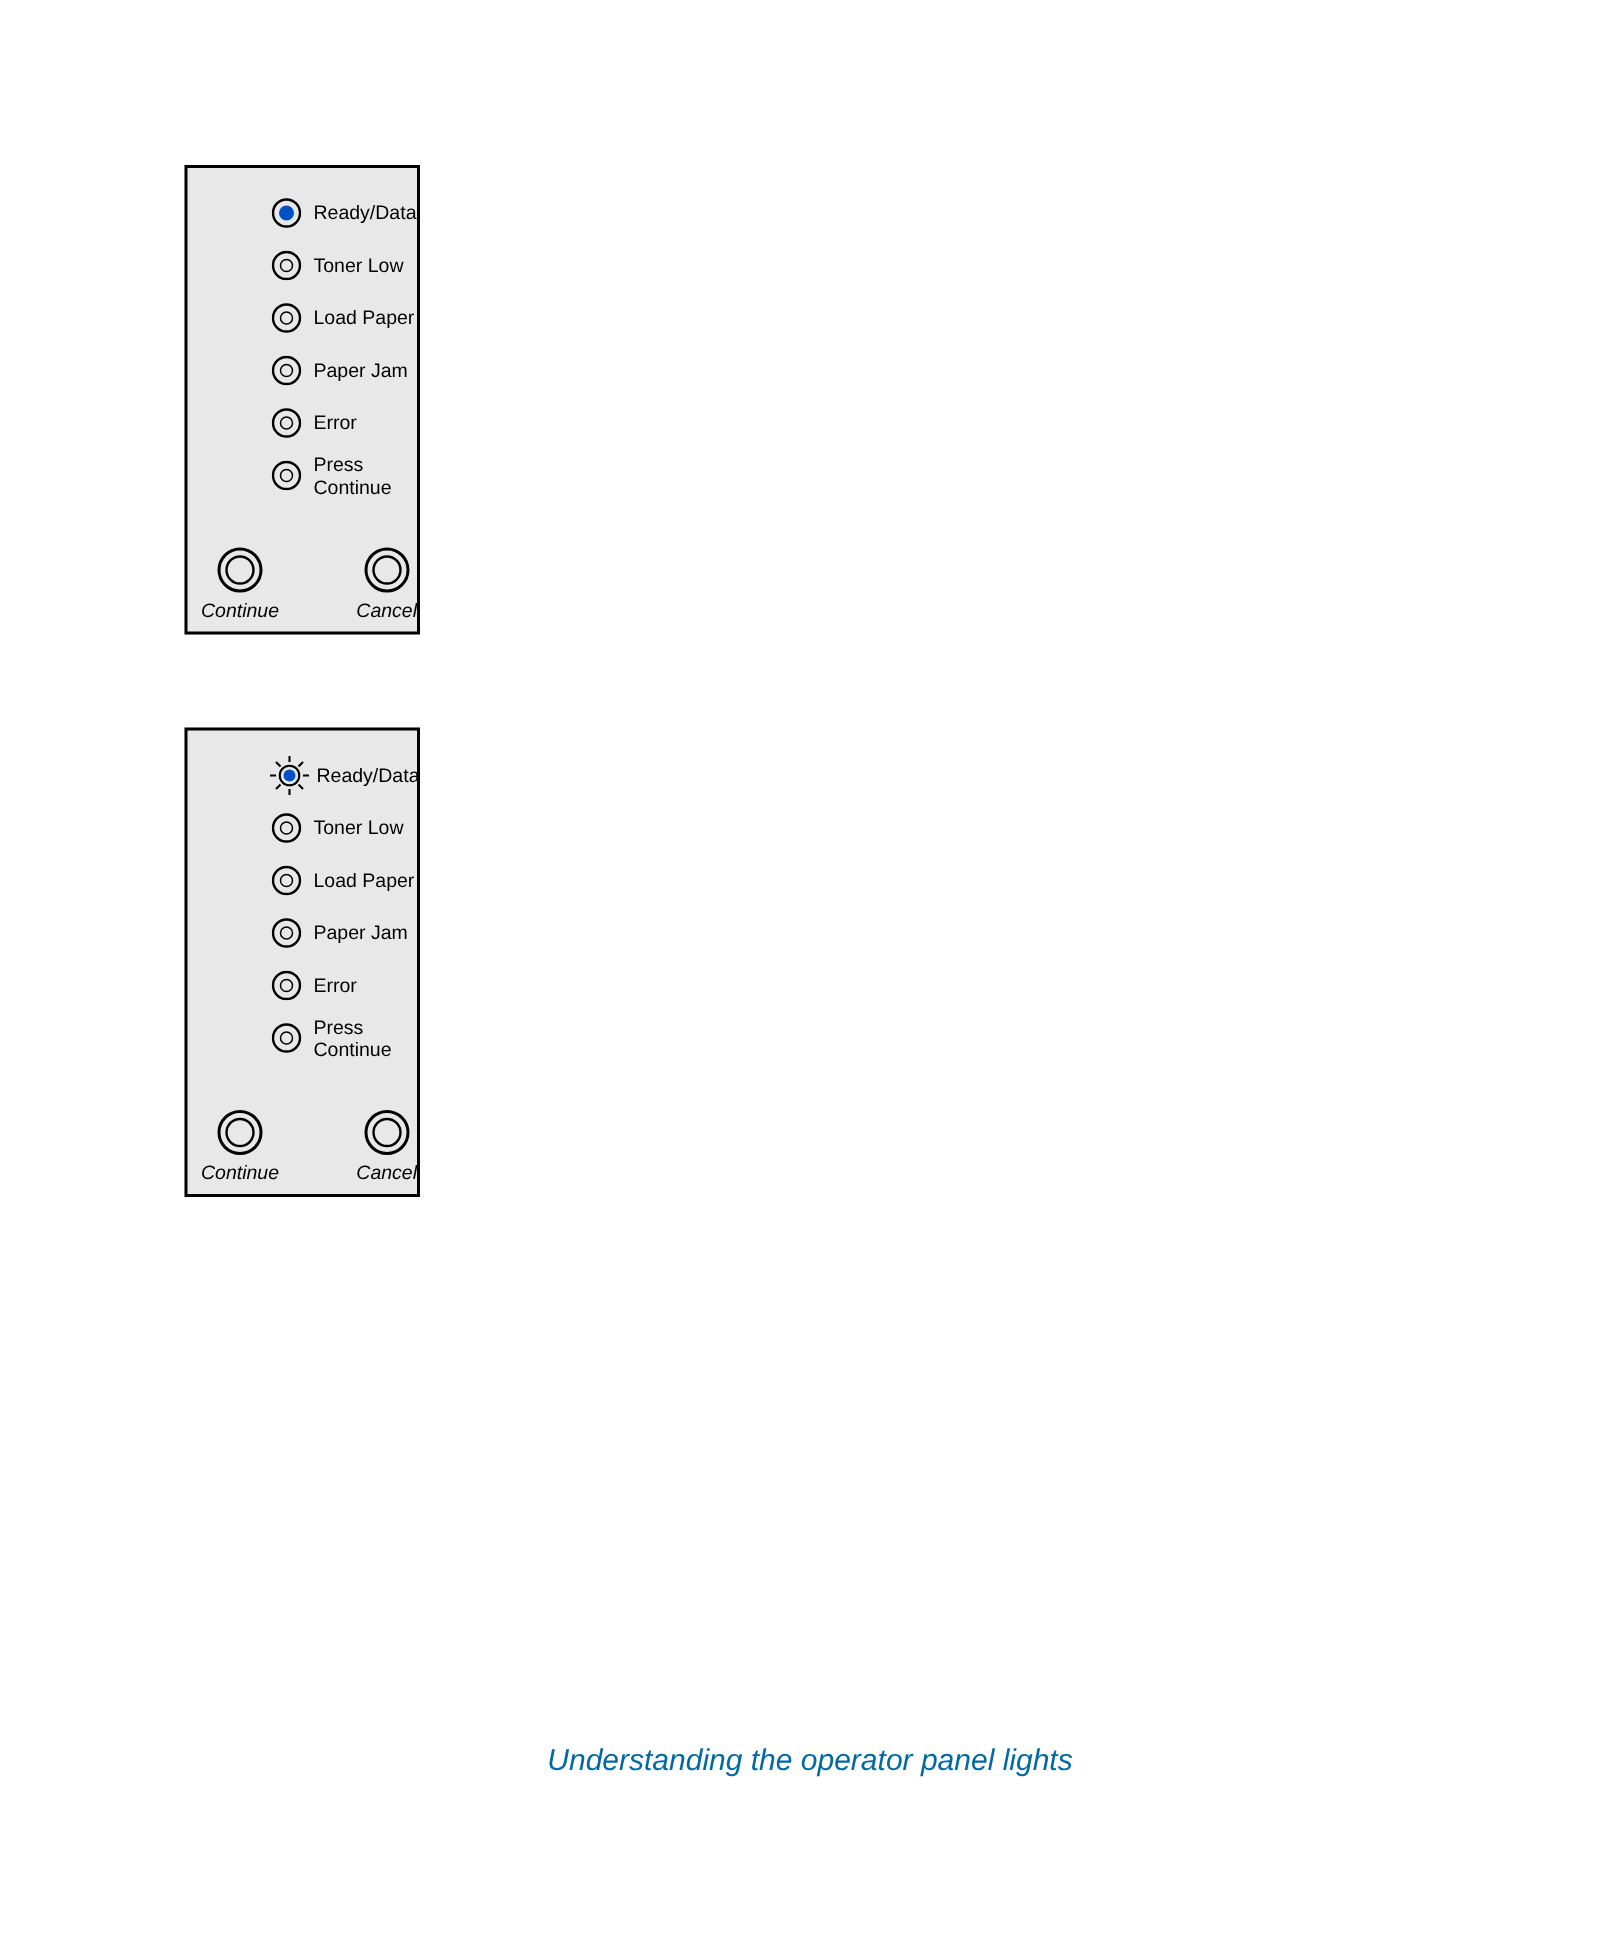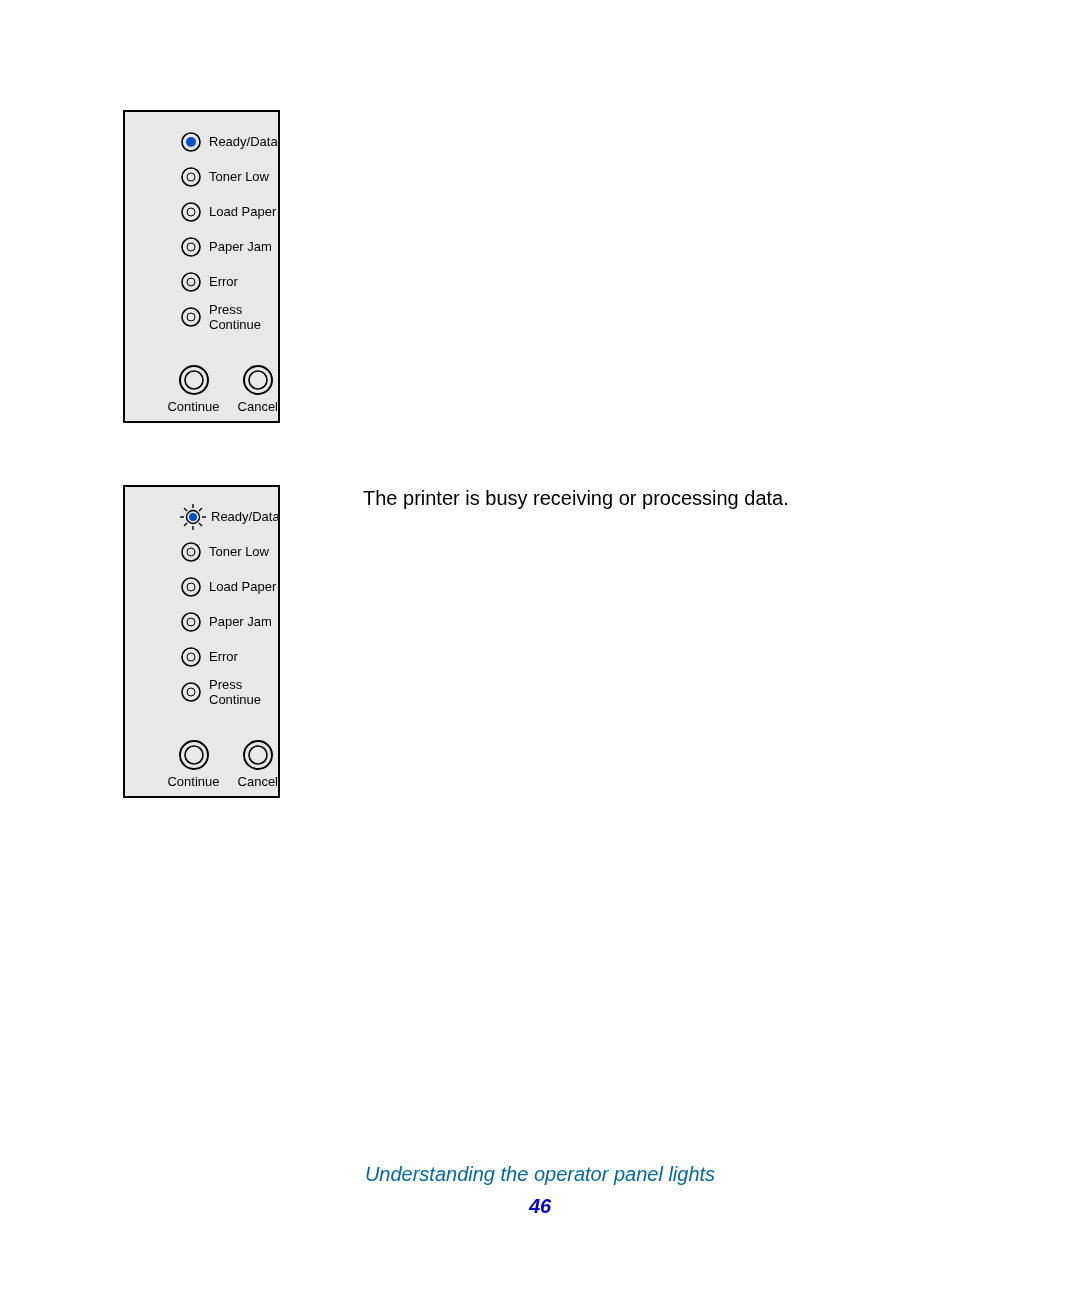--- a/index.html
+++ b/index.html
@@ -34,24 +34,25 @@
   }
   .light-label {
     font-size: 13px;
     color: #000;
   }
   .led {
     flex-shrink: 0;
   }
   .btn-area {
     display: flex;
-    justify-content: flex-end;
+    justify-content: space-between;
     gap: 18px;
     margin-top: 30px;
     padding-left: 9px;
+    font-style: italic;
   }
   .btn-col {
     display: flex;
     flex-direction: column;
     align-items: center;
     gap: 3px;
   }
   .btn-label {
     font-size: 13px;
     color: #000;
@@ -217,17 +218,15 @@
       <div class="btn-col">
         <svg width="32" height="32" viewBox="0 0 32 32">
           <circle cx="16" cy="16" r="14" fill="#e8e8e8" stroke="#000" stroke-width="2"></circle>
           <circle cx="16" cy="16" r="9" fill="none" stroke="#000" stroke-width="1.6"></circle>
         </svg>
         <span class="btn-label">Cancel</span>
       </div>
     </div>
   </div>
 
-  <div class="desc desc-2">The printer is busy receiving or processing data.</div>
 
   <div class="footer">Understanding the operator panel lights</div>
-  <div class="pagenum">46</div>
 </div>
 
 </body></html>

